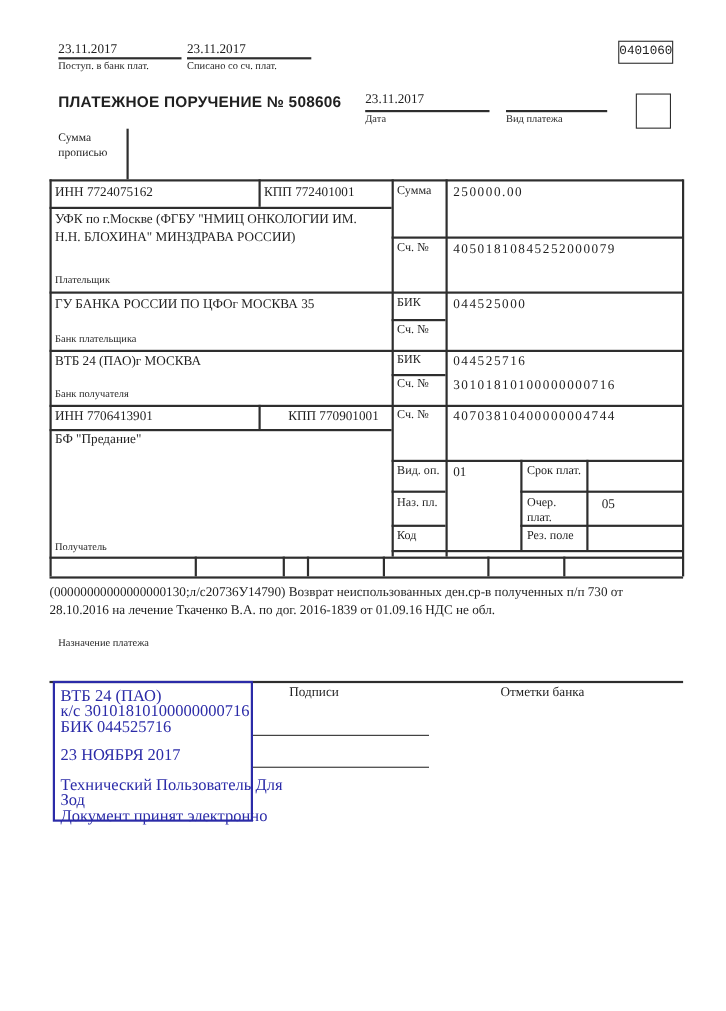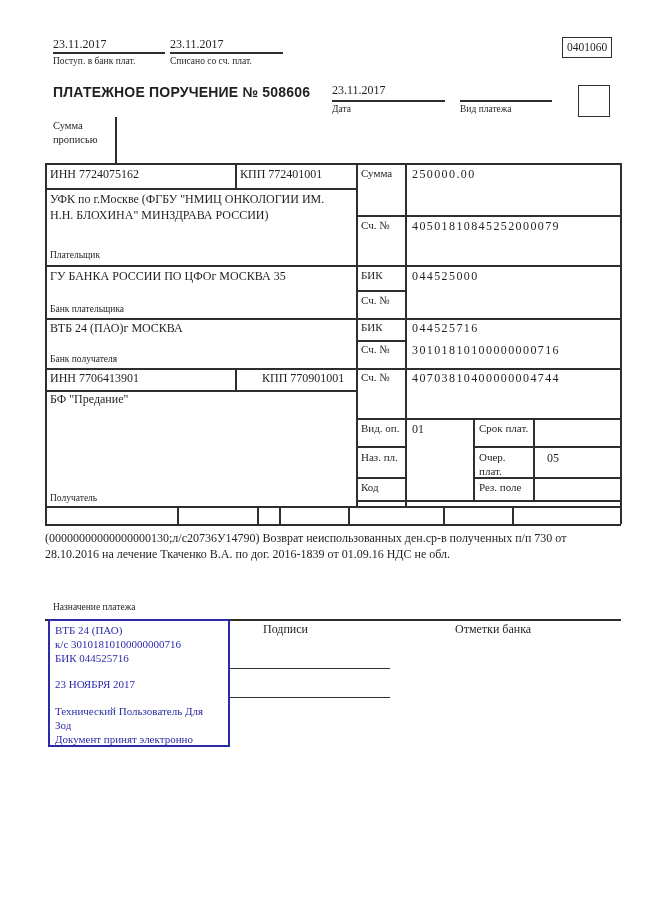--- a/index.html
+++ b/index.html
@@ -17,26 +17,26 @@
   .lbl{font-size:11px;}
   .num{letter-spacing:1.4px;}
   .wrap{white-space:normal;line-height:1.3;}
   .title{
     font-family:"Liberation Sans","DejaVu Sans",sans-serif;
     font-weight:bold;font-size:14px;letter-spacing:.2px;
   }
   .hl{position:absolute;height:1.6px;background:#2e2e2e;}
   .vl{position:absolute;width:1.6px;background:#2e2e2e;}
   .box{position:absolute;border:1.6px solid #2e2e2e;box-sizing:border-box;}
-  .code-box{text-align:center;font-size:11.5px;line-height:18px;}
+  .code-box{text-align:center;font-size:11.5px;line-height:18px;font-family:Liberation Mono, monospace;}
   .stamp{
     position:absolute;border:2px solid #2b2ba8;box-sizing:border-box;
     background:transparent;
   }
-  .blue{color:#2b2ba8;font-size:11px;}
+  .blue{color:#2b2ba8;font-size:15px;}
 </style>
 </head>
 <body>
 
 <div class="page">
 
   <div class="t" style="left:53px;top:37px;">23.11.2017</div>
   <div class="t" style="left:170px;top:37px;">23.11.2017</div>
   <div class="hl" style="left:53px;top:52px;width:112px;"></div>
   <div class="hl" style="left:170px;top:52px;width:113px;"></div>
@@ -124,21 +124,21 @@
   <div class="t" style="left:412px;top:422px;">01</div>
   <div class="t lbl wrap" style="left:479px;top:421px;width:50px;">Срок плат.</div>
   <div class="t lbl" style="left:361px;top:451px;">Наз. пл.</div>
   <div class="t lbl wrap" style="left:479px;top:450px;width:50px;">Очер. плат.</div>
   <div class="t" style="left:547px;top:451px;font-family:Liberation Serif, serif;">05</div>
   <div class="t lbl" style="left:361px;top:481px;">Код</div>
   <div class="t lbl" style="left:479px;top:481px;">Рез. поле</div>
 
   <div class="t" style="left:45px;top:531px;">(00000000000000000130;л/с20736У14790) Возврат неиспользованных ден.ср-в полученных п/п 730 от</div>
   <div class="t" style="left:45px;top:547px;">28.10.2016 на лечение Ткаченко В.А. по дог. 2016-1839 от 01.09.16 НДС не обл.</div>
-  <div class="t sm" style="left:53px;top:602px;text-align:center;">Назначение платежа</div>
+  <div class="t sm" style="left:53px;top:580px;text-align:center;">Назначение платежа</div>
 
   <div class="hl" style="left:45px;top:619px;width:576px;"></div>
   <div class="t" style="left:263px;top:622px;">Подписи</div>
   <div class="t" style="left:455px;top:622px;">Отметки банка</div>
   <div class="hl" style="left:230px;top:668px;width:160px;height:1.3px;"></div>
   <div class="hl" style="left:230px;top:697px;width:160px;height:1.3px;"></div>
 
   <div class="stamp" style="left:48px;top:619px;width:182px;height:128px;"></div>
   <div class="t blue" style="left:55px;top:624px;">ВТБ 24 (ПАО)</div>
   <div class="t blue" style="left:55px;top:638px;">к/с 30101810100000000716</div>

